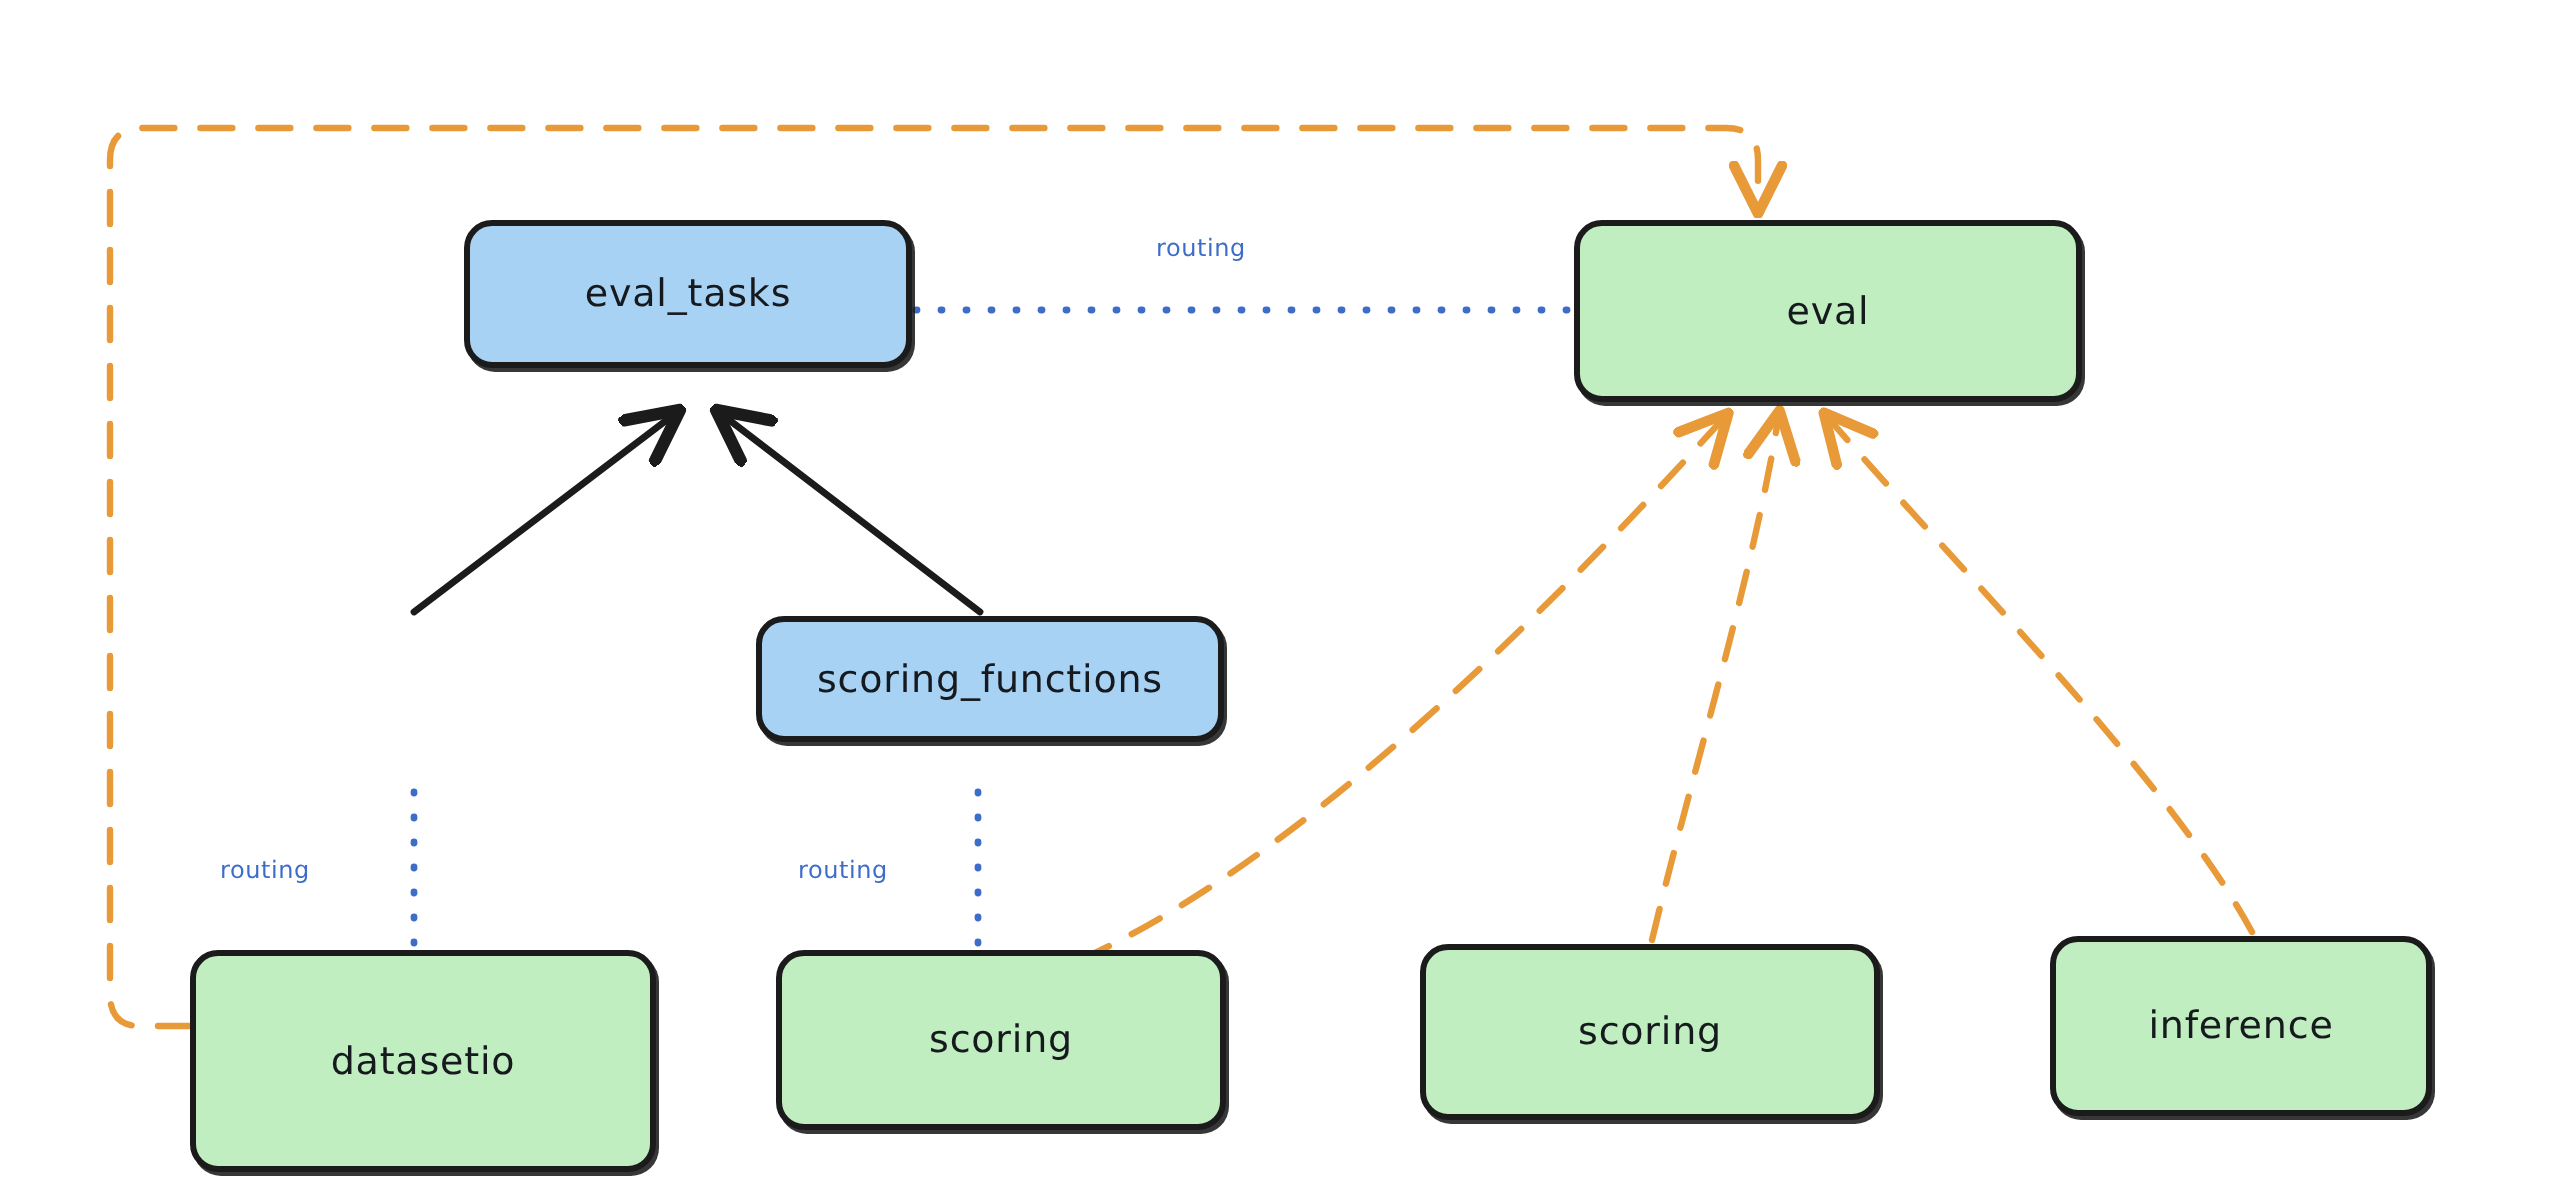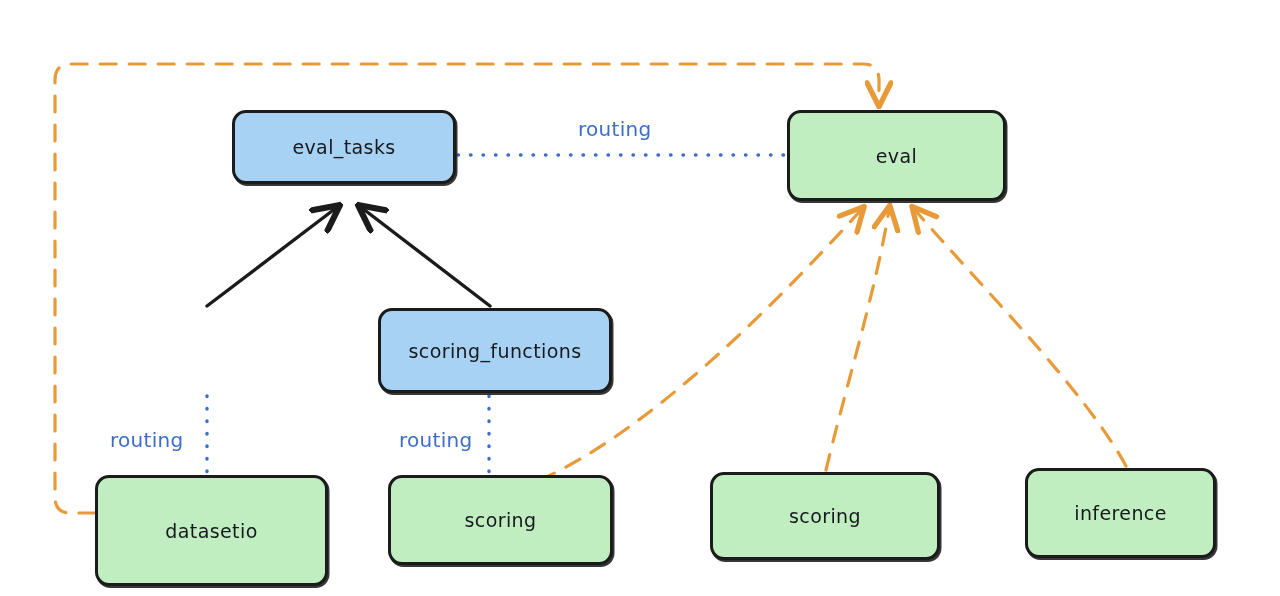--- a/index.html
+++ b/index.html
@@ -40,21 +40,21 @@
     text-align: center;
     box-shadow: 1.5px 2px 0 rgba(20,20,20,0.85);
   }
   .node.api  { background: #a8d2f4; }
   .node.prov { background: #c0eec0; }
   .node-label { pointer-events: none; }
   .edge-label {
     position: absolute;
     color: #3d6dc9;
     font-family: "DejaVu Sans", sans-serif;
-    font-size: 20px;
+    font-size: 12px;
     letter-spacing: 0.3px;
     white-space: nowrap;
   }
 </style>
 </head>
 <body>
 
 <div id="canvas">
 
   <svg id="edge-layer" viewBox="0 0 1280 596">
@@ -83,26 +83,26 @@
 
     <path d="M 207 396 L 207 473" fill="none" stroke="#3d6dc9" stroke-width="3.4" stroke-linecap="round" stroke-dasharray="0.5 12"></path>
 
     <path d="M 489 396 L 489 473" fill="none" stroke="#3d6dc9" stroke-width="3.4" stroke-linecap="round" stroke-dasharray="0.5 12"></path>
   </svg>
 
   <div class="node api" style="left:232px; top:110px; width:224px; height:74px;">
     <span class="node-label">eval_tasks</span>
   </div>
 
-  <div class="node prov" style="left:787px; top:110px; width:219px; height:91px;">
+  <div class="node prov" style="left:787px; top:110px; width:254px; height:91px;">
     <span class="node-label">eval</span>
   </div>
 
 
-  <div class="node api" style="left:378px; top:308px; width:234px; height:85px;">
+  <div class="node api" style="left:378px; top:308px; width:234px; height:63px;">
     <span class="node-label">scoring_functions</span>
   </div>
 
   <div class="node prov" style="left:95px; top:475px; width:233px; height:111px;">
     <span class="node-label">datasetio</span>
   </div>
 
   <div class="node prov" style="left:388px; top:475px; width:225px; height:90px;">
     <span class="node-label">scoring</span>
   </div>

